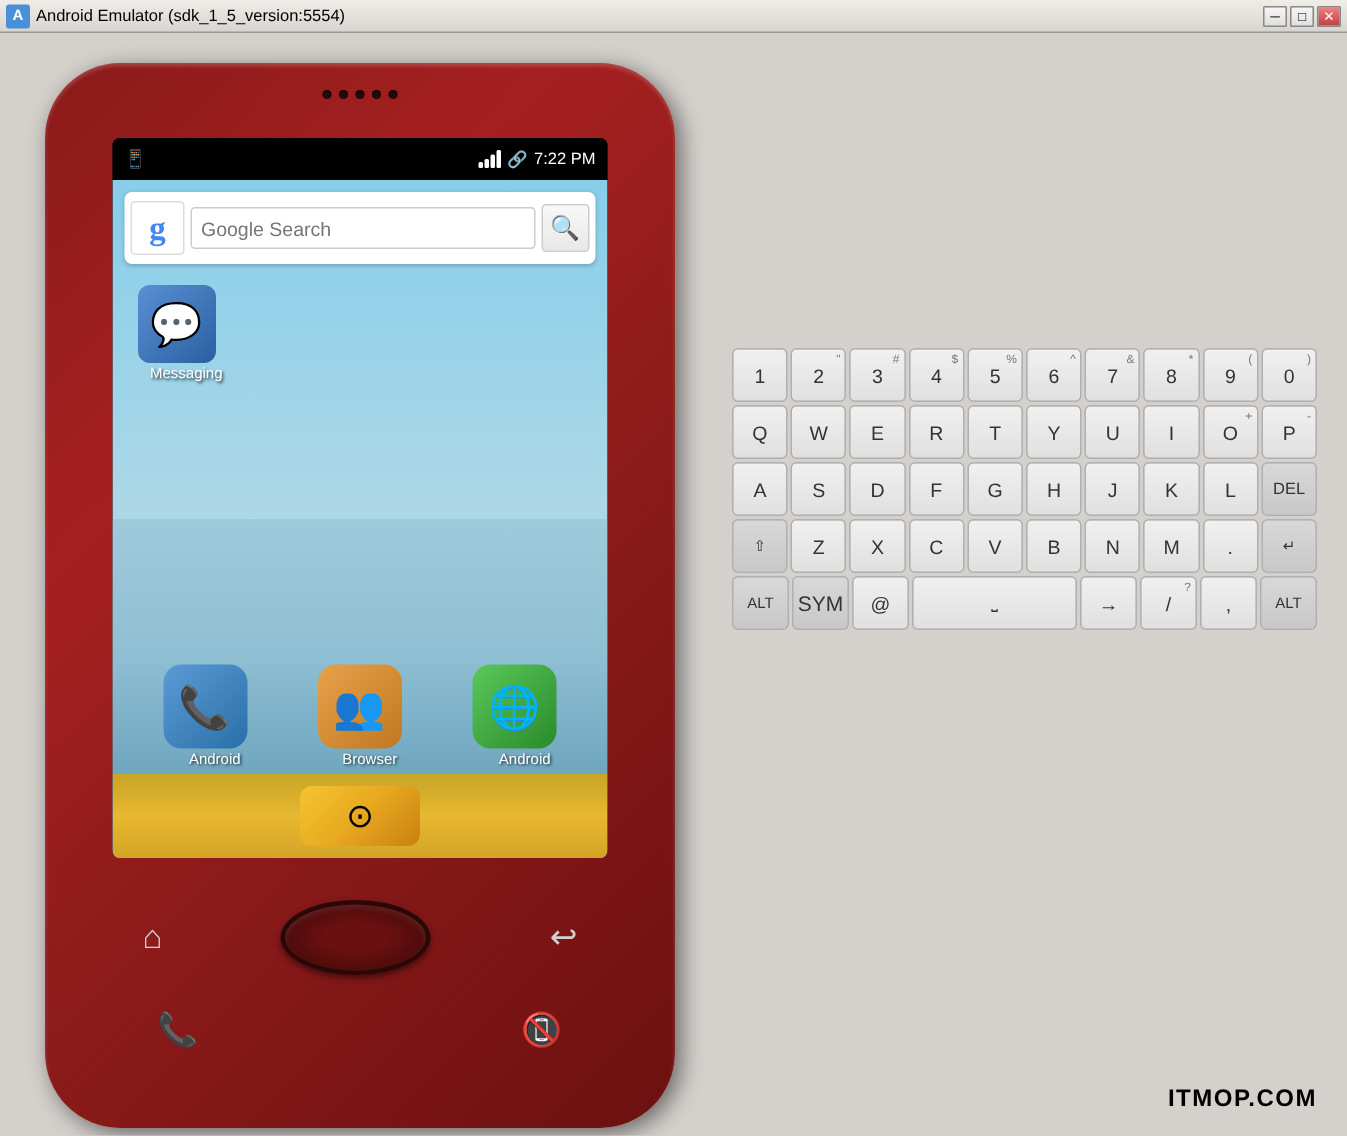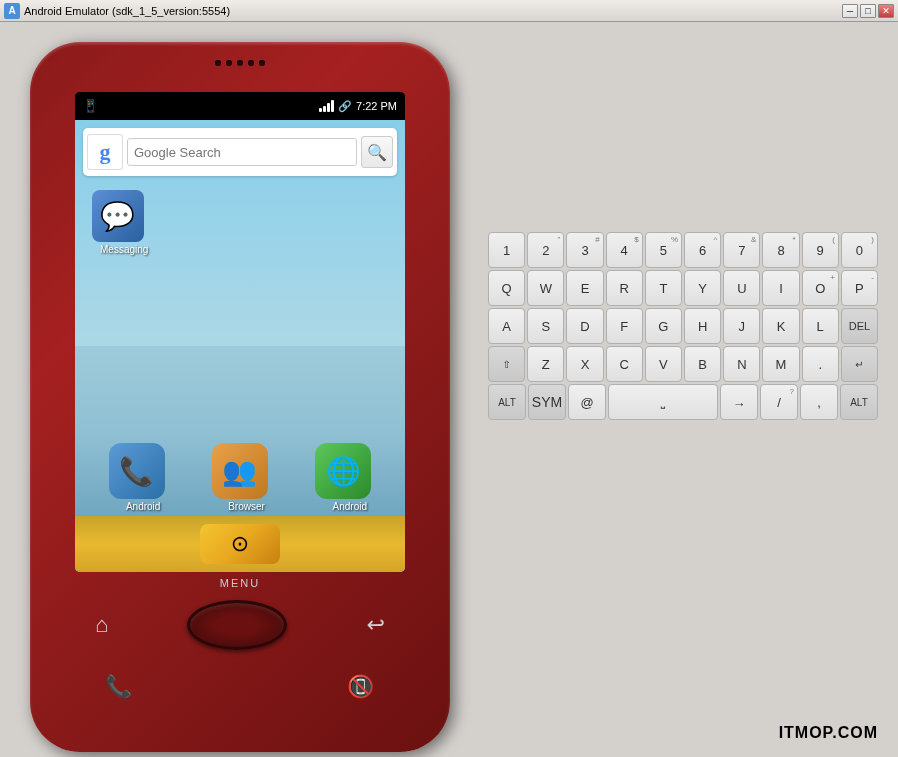--- a/index.html
+++ b/index.html
@@ -529,23 +529,20 @@
           </div>
 
           <div class="nav-bar">
             <div class="nav-center-btn">
               <span>⊙</span>
             </div>
           </div>
         </div>
       </div>
 
-      <div class="menu-label-area">
-        <span class="menu-label">MENU</span>
-      </div>
 
       <div class="hw-buttons">
         <span class="hw-btn" style="font-size:22px">⌂</span>
         <div class="center-oval"></div>
         <span class="hw-btn" style="font-size:22px">↩</span>
       </div>
 
       <div class="call-buttons">
         <span class="call-btn call-green">📞</span>
         <span class="call-btn call-red">📵</span>

